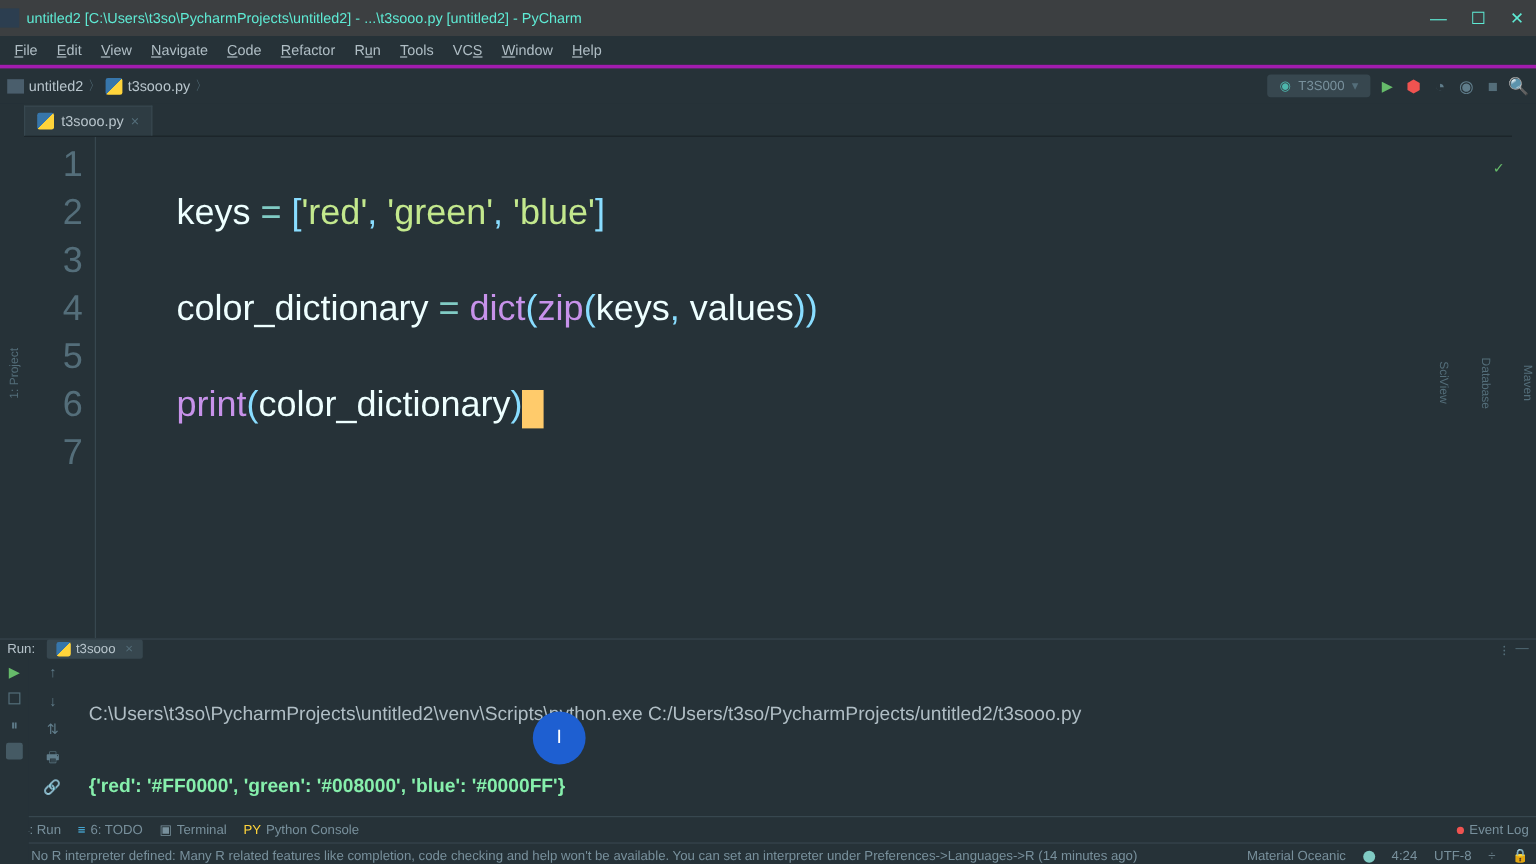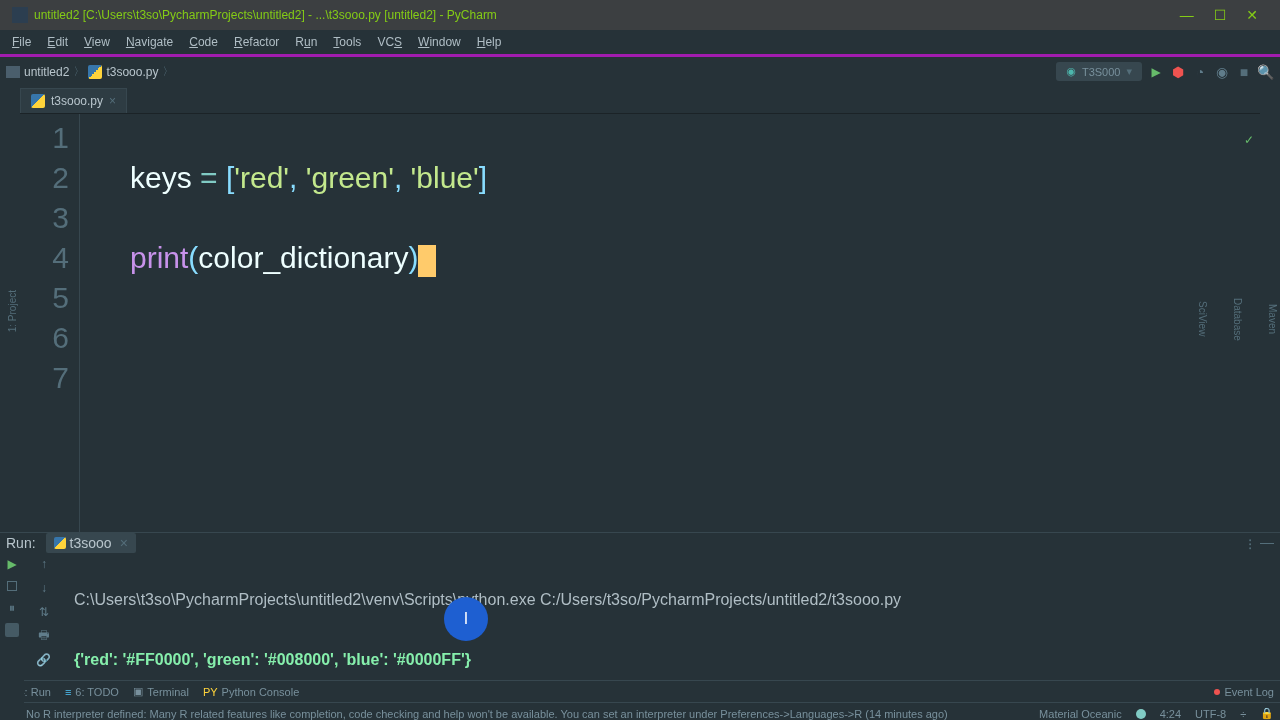--- a/index.html
+++ b/index.html
@@ -1,17 +1,17 @@
 <!DOCTYPE html>
 <html><head>
 <meta charset="utf-8">
 <style>
 * { margin: 0; padding: 0; box-sizing: border-box; font-family: 'Segoe UI', Tahoma, sans-serif; }
 body { width: 1280px; height: 720px; background: #1e2a35; color: #b8c5cc; overflow: hidden; user-select: none; }
-.titlebar { height: 30px; background: #3c3f41; display: flex; align-items: center; padding: 0 12px; color: #84cc16; font-size: 12px; }
+.titlebar { height: 30px; background: #3c3f41; display: flex; align-items: center; padding: 0 0; color: #5eead4; font-size: 12px; }
 .titlebar-icon { width: 16px; height: 16px; margin-right: 6px; background: #2c3e50; }
 .titlebar-controls { margin-left: auto; display: flex; gap: 20px; padding-right: 10px; }
 .titlebar-controls span { cursor: pointer; font-size: 14px; }
 .menubar { height: 24px; background: #263238; display: flex; align-items: center; padding: 0 6px; font-size: 12px; gap: 4px; }
 .menubar span { padding: 2px 6px; cursor: pointer; color: #b0bec5; }
 .menubar span u { text-decoration: underline; }
 .navbar { height: 32px; background: #263238; border-top: 3px solid #a21caf; display: flex; align-items: center; padding: 0 6px; font-size: 12px; }
 .breadcrumb { display: flex; align-items: center; gap: 4px; }
 .breadcrumb-item { display: flex; align-items: center; gap: 4px; }
 .folder-icon { width: 14px; height: 12px; background: #4a5e6c; }
@@ -26,32 +26,32 @@
 .main-area { display: flex; height: 446px; }
 .left-gutter { width: 20px; background: #263238; display: flex; flex-direction: column; align-items: center; padding-top: 4px; font-size: 10px; color: #546e7a; writing-mode: vertical-rl; gap: 20px; }
 .left-gutter-item { transform: rotate(180deg); cursor: pointer; padding: 4px 2px; }
 .editor-tabs { height: 28px; background: #263238; display: flex; align-items: flex-end; border-bottom: 1px solid #1b2327; }
 .tab { background: #2e3c43; padding: 5px 10px; display: flex; align-items: center; gap: 6px; font-size: 12px; border-top: 1px solid #37474f; border-left: 1px solid #37474f; border-right: 1px solid #37474f; }
 .tab-close { color: #546e7a; cursor: pointer; }
 .editor-container { flex: 1; display: flex; flex-direction: column; background: #263238; }
 .editor { flex: 1; display: flex; font-family: 'Consolas', 'Courier New', monospace; font-size: 30px; line-height: 40px; overflow: hidden; position: relative; }
 .gutter { width: 60px; background: #263238; color: #546e7a; text-align: right; padding: 4px 10px 0 0; border-right: 1px solid #37474f; }
 .code-area { flex: 1; padding: 4px 0 0 50px; position: relative; white-space: pre; color: #80cbc4; }
-.code-line { height: 40px; }
+.code-line { height: 40px; margin-left: 17px; }
 .kw-var { color: #eeffff; }
 .kw-op { color: #80cbc4; }
 .kw-str { color: #c3e88d; }
 .kw-builtin { color: #c792ea; }
 .kw-punct { color: #89ddff; }
 .cursor-block { display: inline-block; width: 18px; height: 32px; background: #ffcb6b; vertical-align: text-top; margin-top: 4px; }
 .right-gutter { width: 20px; background: #263238; display: flex; flex-direction: column; align-items: center; padding-top: 20px; font-size: 10px; color: #546e7a; writing-mode: vertical-rl; gap: 20px; }
 .right-gutter-item { cursor: pointer; padding: 4px 2px; }
 .green-check { position: absolute; top: 6px; right: 6px; color: #66bb6a; font-size: 12px; }
 .tool-panel { height: 148px; background: #263238; border-top: 1px solid #37474f; display: flex; flex-direction: column; position: relative; }
-.tool-header { height: 22px; display: flex; align-items: center; padding: 0 6px; font-size: 14px; }
+.tool-header { height: 22px; display: flex; align-items: center; padding: 0 6px; font-size: 11px; }
 .tool-header-tab { display: flex; align-items: center; gap: 4px; margin-left: 10px; background: #37474f; padding: 2px 8px; border-radius: 2px; }
 .tool-close { cursor: pointer; color: #546e7a; margin-left: 4px; }
 .tool-header-right { margin-left: auto; display: flex; gap: 8px; color: #546e7a; cursor: pointer; }
 .tool-body { flex: 1; display: flex; }
 .tool-sidebar { width: 24px; background: #263238; display: flex; flex-direction: column; align-items: center; padding: 4px 0; gap: 8px; }
 .side-icon { width: 14px; height: 14px; cursor: pointer; color: #607d8b; font-size: 12px; display: flex; align-items: center; justify-content: center; }
 .side-icon.play { color: #66bb6a; }
 .side-icon.stop { color: #546e7a; border: 1px solid #546e7a; width: 10px; height: 10px; }
 .console { flex: 1; font-family: 'Consolas', 'Courier New', monospace; font-size: 16px; line-height: 30px; padding: 2px 10px; color: #b0bec5; position: relative; white-space: pre; overflow: hidden; }
 .console-path { color: #b0bec5; }
@@ -144,20 +144,21 @@
         <div>1</div>
         <div>2</div>
         <div>3</div>
         <div>4</div>
         <div>5</div>
         <div>6</div>
         <div>7</div>
       </div>
       <div class="code-area">
 <div class="code-line"><span class="kw-var">keys</span><span class="kw-op"> = </span><span class="kw-punct">[</span><span class="kw-str">'red'</span><span class="kw-punct">, </span><span class="kw-str">'green'</span><span class="kw-punct">, </span><span class="kw-str">'blue'</span><span class="kw-punct">]</span></div>
+<div class="code-line"><span class="kw-var">color_dictionary</span><span class="kw-op"> = </span><span class="kw-builtin">dict</span><span class="kw-punct">(</span><span class="kw-builtin">zip</span><span class="kw-punct">(</span><span class="kw-var">keys</span><span class="kw-punct">, </span><span class="kw-var">values</span><span class="kw-punct">))</span></div>
 <div class="code-line"><span class="kw-builtin">print</span><span class="kw-punct">(</span><span class="kw-var">color_dictionary</span><span class="kw-punct">)</span><span class="cursor-block"></span></div>
 <div class="code-line"></div>
 
 
       </div>
     </div>
   </div>
 
   <div class="right-gutter">
     <div class="right-gutter-item">Maven</div>

